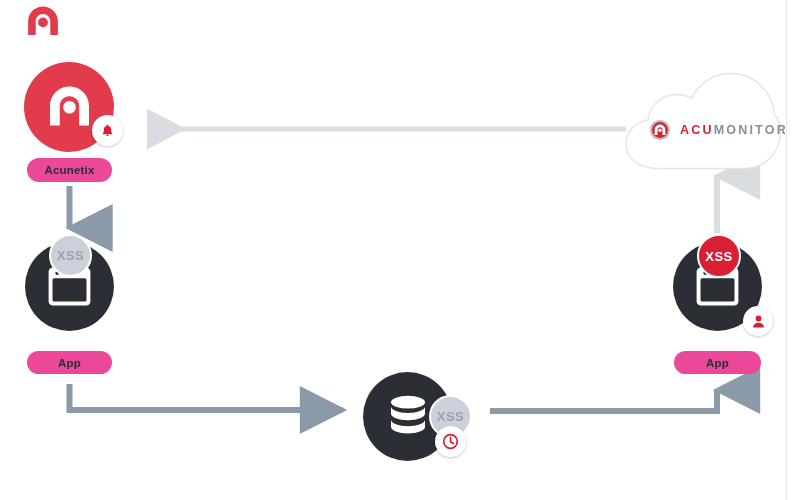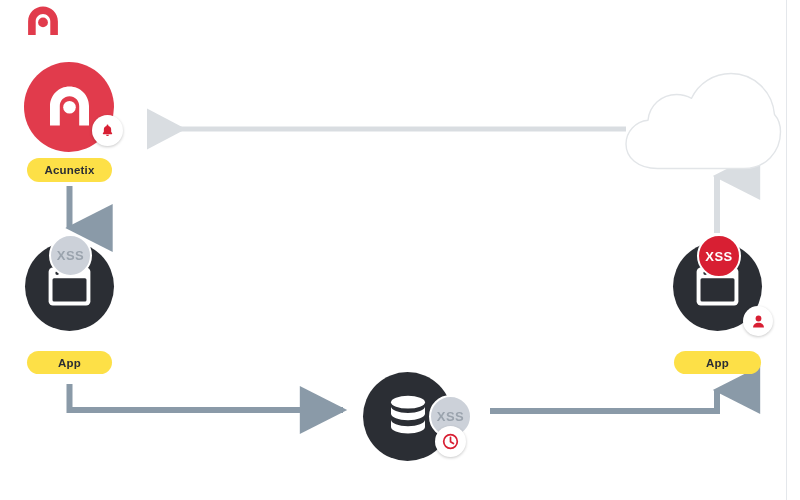--- a/index.html
+++ b/index.html
@@ -35,21 +35,21 @@
   .disc.dark  { background: #2b2e34; }
   .disc.brand { background: #e13b4c; }
 
   
   .logo-mark { position: absolute; }
 
   
   .pill {
     position: absolute;
     display: flex; align-items: center; justify-content: center;
-    background: #fde047;
+    background: #ec4899;
     color: #2b2e34;
     border-radius: 999px;
     font-size: 11.5px;
     font-weight: 600;
     letter-spacing: .2px;
     white-space: nowrap;
   }
   
   .badge {
     position: absolute;
@@ -241,15 +241,25 @@
       <path d="M37.5 96.5
                C17.5 96.5 6 85.5 6 72
                C6 59.5 15.5 49.5 28 48.2
                C29.5 33.5 41.5 22.5 56.5 22.5
                C62 22.5 67 23.8 71.5 26.3
                C78.5 11.5 93.5 1.5 111 1.5
                C134 1.5 152.5 19.5 154.5 42.5
                C158.5 47 160.5 53 160.5 59.8
                C160.5 79.8 145.5 96.5 124 96.5 Z" fill="#ffffff" stroke="#e2e5e8" stroke-width="1.4" stroke-linejoin="round"></path>
     </svg>
+    <div class="cloud-label" style="left:29px; top:47px;">
+      <svg class="cloud-logo-icon" width="22" height="22" viewBox="0 0 24 24" aria-hidden="true">
+        <circle cx="12" cy="12" r="11" fill="#b9bec4"></circle>
+        <circle cx="12" cy="12" r="8.6" fill="#d8232f"></circle>
+        <path d="M12 6.1c-3.2 0-5.8 2.6-5.8 5.8v5.6h3v-5.6c0-1.6 1.3-2.8 2.8-2.8s2.8 1.2 2.8 2.8v5.6h3v-5.6c0-3.2-2.6-5.8-5.8-5.8z" fill="#ffffff"></path>
+        <circle cx="12" cy="12.3" r="1.9" fill="#ffffff"></circle>
+      </svg>
+      <span class="acu">ACU</span>
+      <span class="monitor">MONITOR</span>
+    </div>
   </div>
 
 </div>
 
 </body></html>

